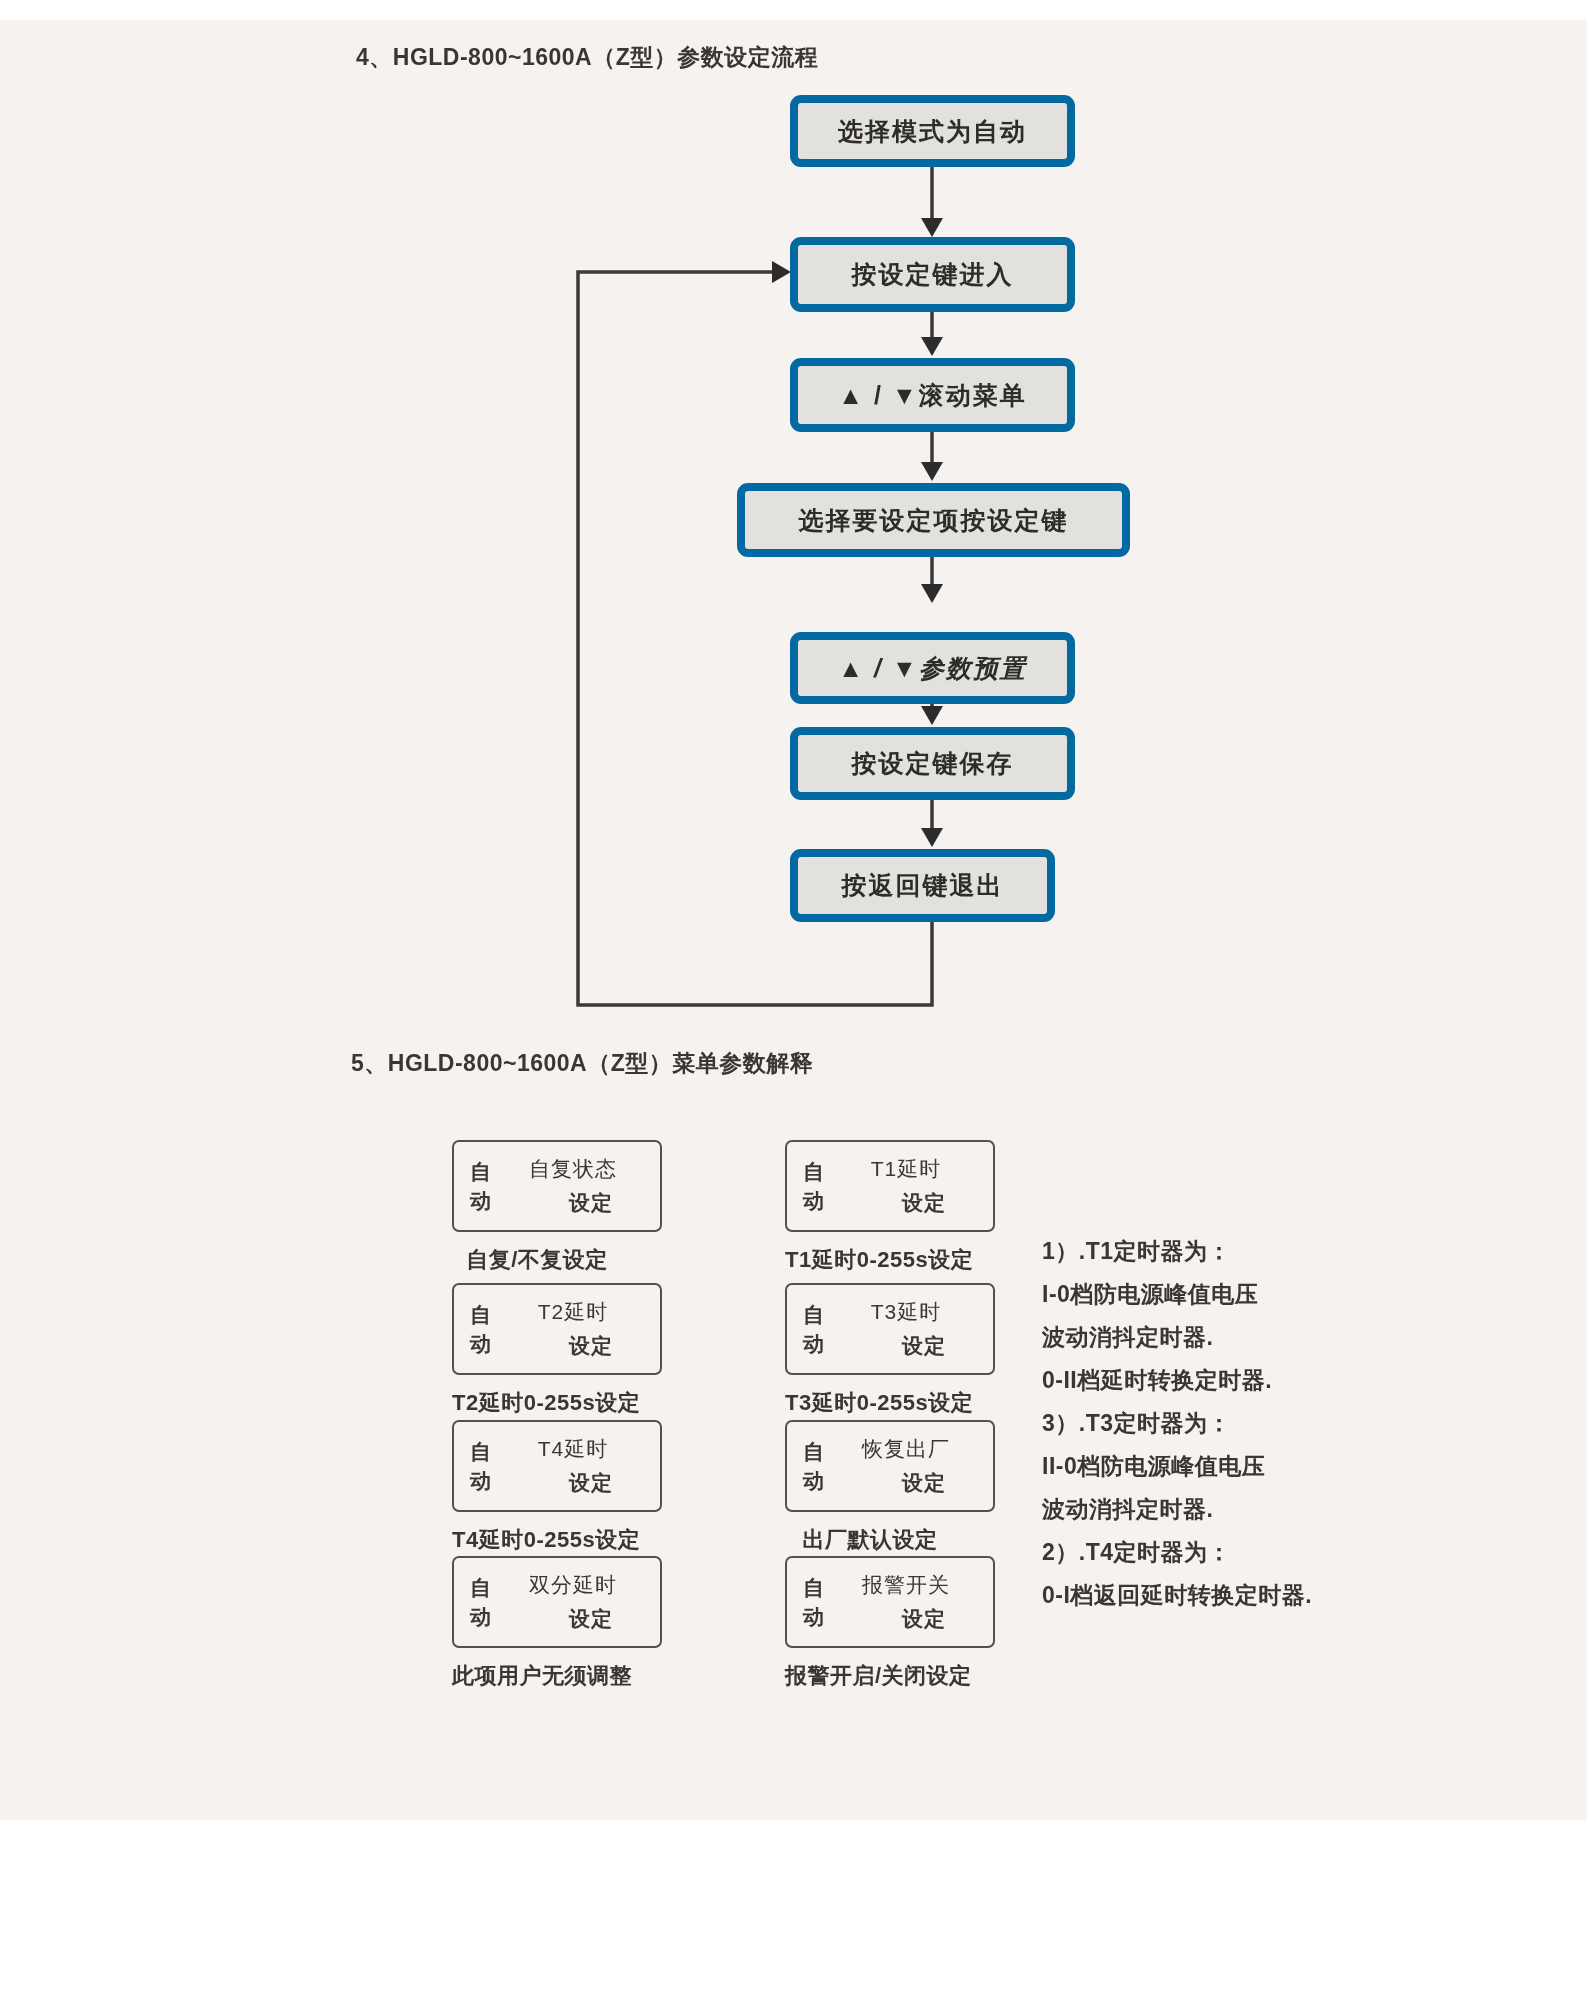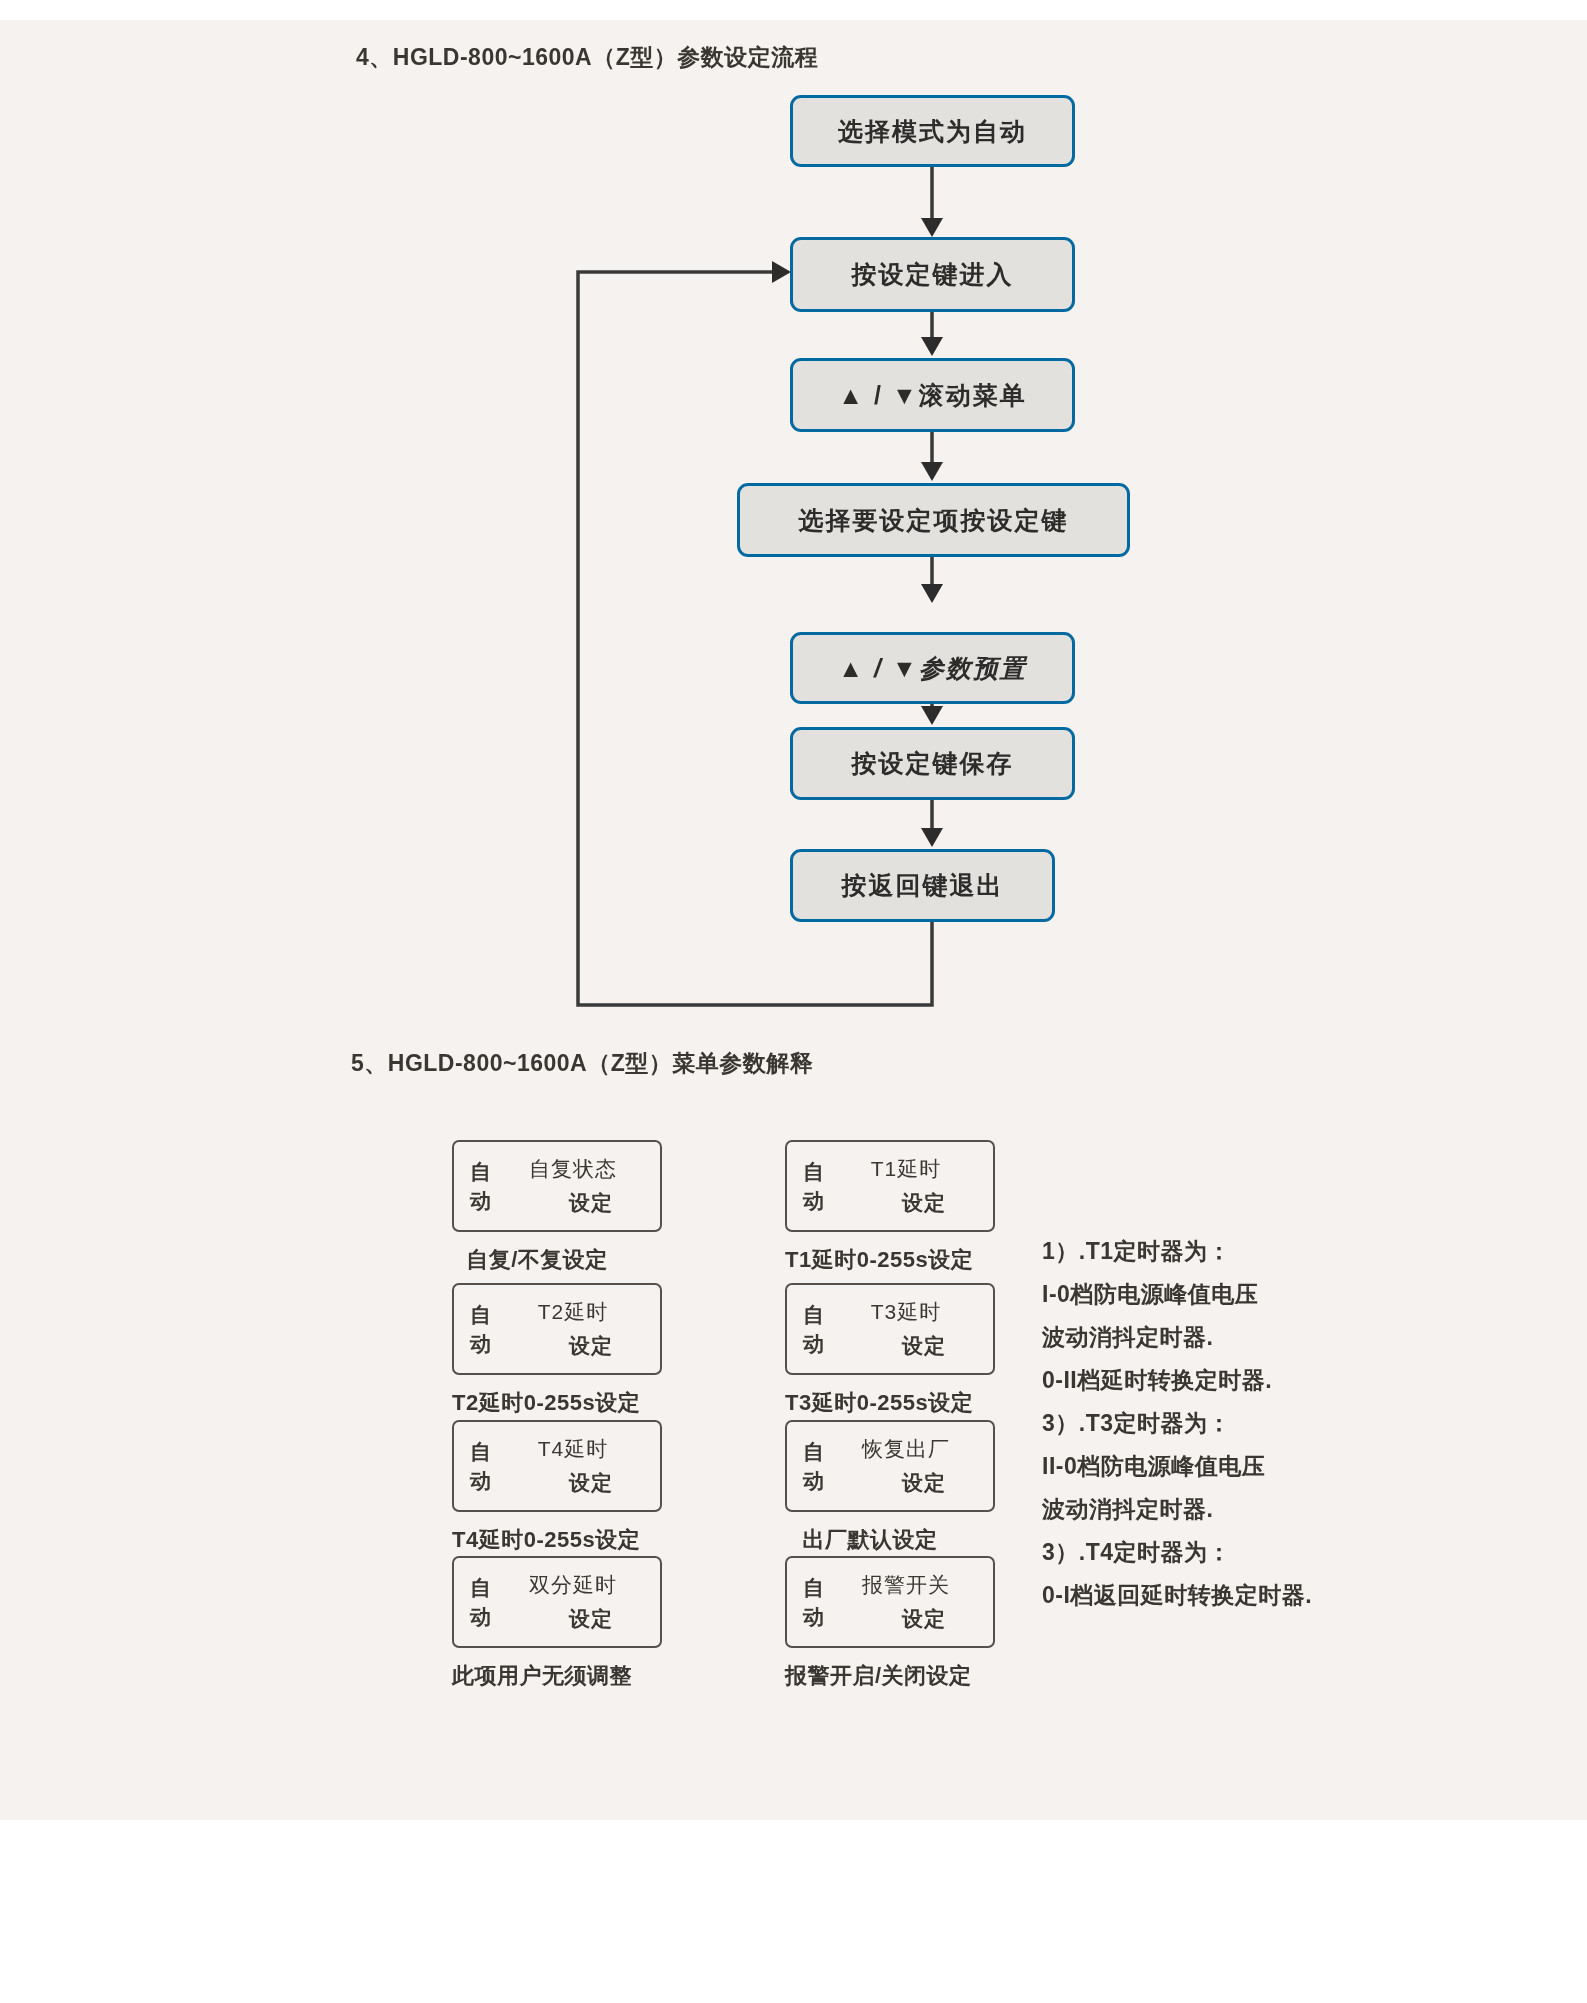--- a/index.html
+++ b/index.html
@@ -18,21 +18,21 @@
     position:absolute;
     font-size:23px;font-weight:700;color:#3a3632;
     letter-spacing:0.5px;white-space:nowrap;margin:0;
   }
   .t4{left:356px;top:42px;}
   .t5{left:351px;top:1048px;}
   svg.flow-lines{position:absolute;left:0;top:0;pointer-events:none;}
   .fbox{
     position:absolute;
     background:#e3e1de;
-    border:3px solid #0369a1;
+    border:8px solid #0369a1;
     border-radius:11px;
     display:flex;align-items:center;justify-content:center;
     box-sizing:border-box;
     font-size:25px;font-weight:700;color:#2e2c2a;
     letter-spacing:2px;white-space:nowrap;
   }
   .fb0{left:790px;top:95px;width:285px;height:72px;}
   .fb1{left:790px;top:237px;width:285px;height:75px;}
   .fb2{left:790px;top:358px;width:285px;height:74px;}
   .fb3{left:737px;top:483px;width:393px;height:74px;}
@@ -206,15 +206,15 @@
 </div>
 
 <div class="notes">
   <div class="note-line">1）.T1定时器为：</div>
   <div class="note-line">I-0档防电源峰值电压</div>
   <div class="note-line">波动消抖定时器.</div>
   <div class="note-line">0-II档延时转换定时器.</div>
   <div class="note-line">3）.T3定时器为：</div>
   <div class="note-line">II-0档防电源峰值电压</div>
   <div class="note-line">波动消抖定时器.</div>
-  <div class="note-line">3）.T4定时器为：</div>
+  <div class="note-line">2）.T4定时器为：</div>
   <div class="note-line">0-I档返回延时转换定时器.</div>
 </div>
 
 </body></html>

